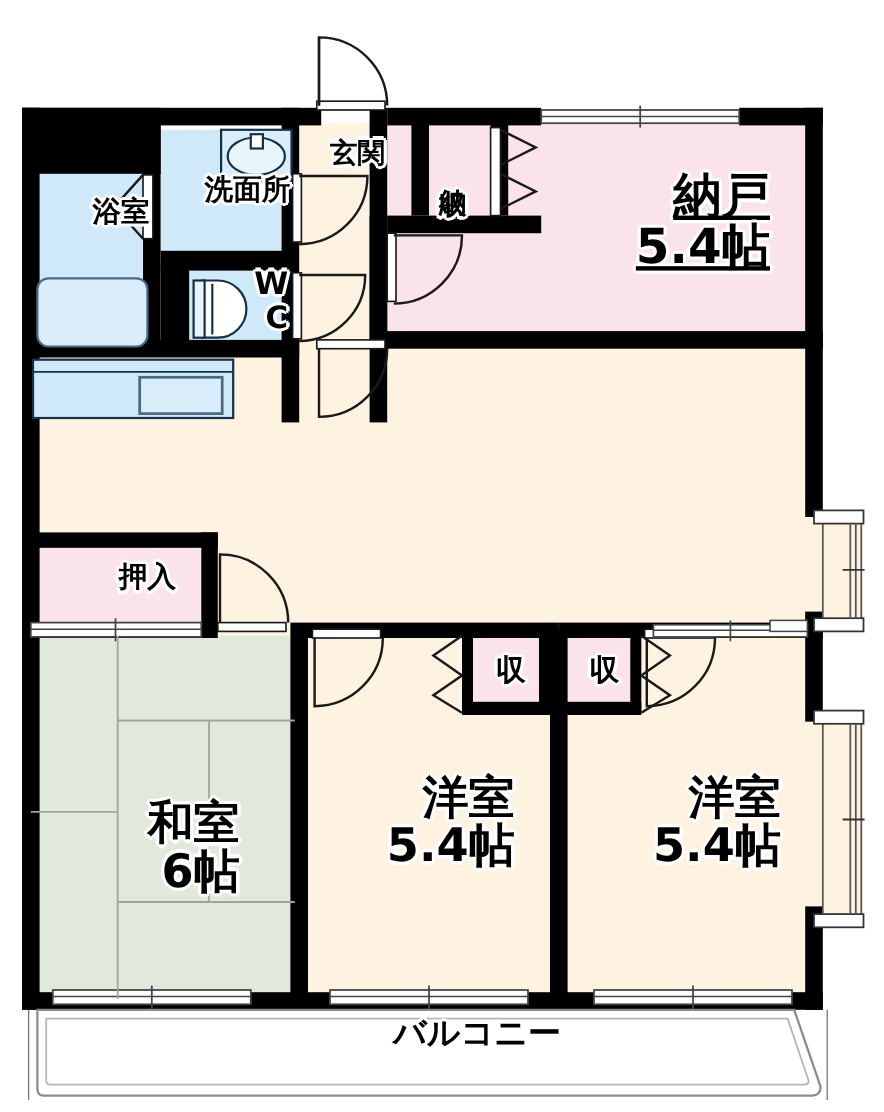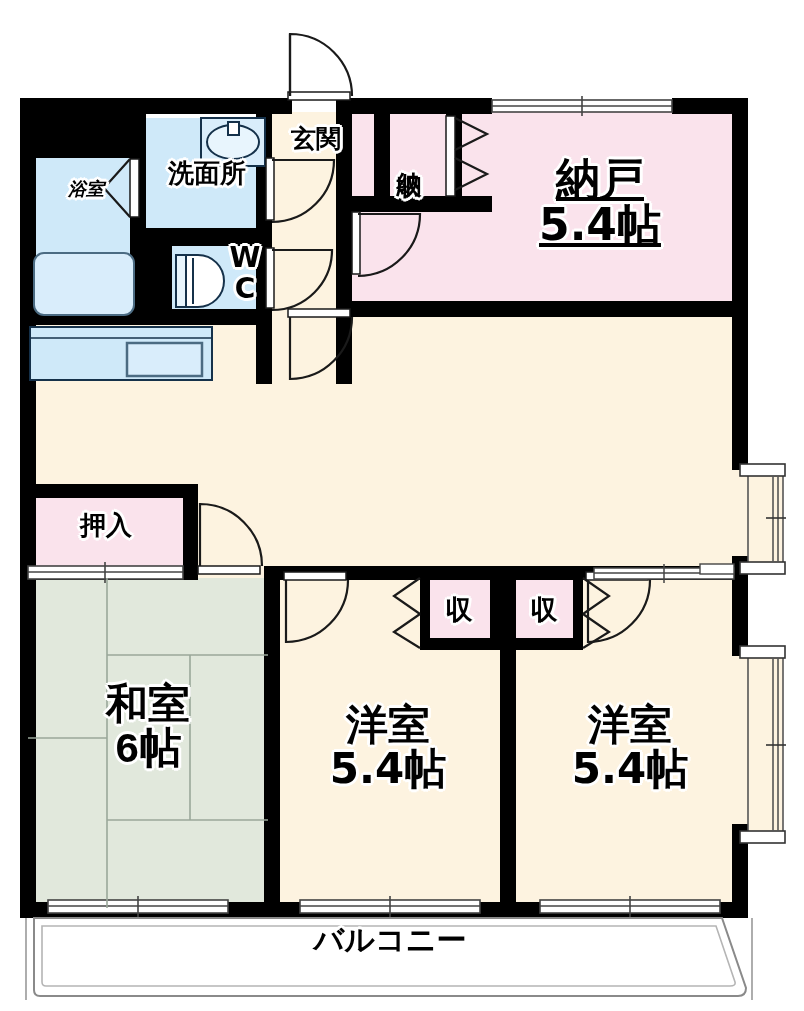--- a/index.html
+++ b/index.html
@@ -1,19 +1,19 @@
 <!DOCTYPE html>
 <html><head>
 <meta charset="utf-8">
 <style>
   html,body{margin:0;padding:0;background:#ffffff;}
   body{width:804px;height:1011px;position:relative;overflow:hidden;
        font-family:"DejaVu Sans","Liberation Sans",sans-serif;}
   #plan{position:absolute;left:0;top:0;width:804px;height:1011px;}
-  .lbl{position:absolute;font-weight:700;color:#000;text-align:center;
+  .lbl{position:absolute;font-weight:700;color:#000;text-align:right;
        white-space:nowrap;line-height:1.05;
        text-shadow:
          2px 0 0 #fff,-2px 0 0 #fff,0 2px 0 #fff,0 -2px 0 #fff,
          2px 2px 0 #fff,-2px 2px 0 #fff,2px -2px 0 #fff,-2px -2px 0 #fff,
          3px 0 0 #fff,-3px 0 0 #fff,0 3px 0 #fff,0 -3px 0 #fff;
        pointer-events:none;}
   .lbl .l2{display:block;}
 </style>
 </head>
 <body>
@@ -261,42 +261,42 @@
     <path d="M42 926 L42 982 Q42 986 46 986 L730 986 Q736 986 735 982 L716 926 Z" fill="none" stroke="#b5b5b5" stroke-width="1.6"></path>
   </g>
 
   <g stroke="#777" stroke-width="1.2">
     <line x1="26" y1="918" x2="26" y2="1000"></line>
     <line x1="752" y1="918" x2="752" y2="1000"></line>
   </g>
 
 </svg>
 
-<div class="lbl" style="left:36px;top:180px;width:100px;font-size:18px;font-style:italic;">浴室</div>
+<div class="lbl" style="left:36px;top:180px;width:100px;font-size:26px;">浴室</div>
 
 <div class="lbl" style="left:150px;top:160px;width:114px;font-size:26px;">洗面所</div>
 
 <div class="lbl" style="left:228px;top:243px;width:34px;font-size:28px;">W</div>
 <div class="lbl" style="left:228px;top:274px;width:34px;font-size:28px;">C</div>
 
 <div class="lbl" style="left:282px;top:126px;width:68px;font-size:25px;">玄関</div>
 
 <div class="lbl" style="left:394px;top:131px;width:30px;font-size:25px;line-height:1.0;"><span style="writing-mode:vertical-rl;display:inline-block;">収納</span></div>
 
 <div class="lbl" style="left:500px;top:156px;width:200px;font-size:44px;text-decoration:underline;">
   <span class="l2">納戸</span>
   <span class="l2">5.4帖</span>
 </div>
 
 <div class="lbl" style="left:380px;top:381px;width:200px;font-size:48px;">
 </div>
 
 <div class="lbl" style="left:52px;top:512px;width:108px;font-size:26px;">押入</div>
 
-<div class="lbl" style="left:78px;top:685px;width:140px;font-size:42px;font-family:Liberation Mono, monospace;">
+<div class="lbl" style="left:78px;top:726px;width:140px;font-size:42px;">
   <span class="l2">和室</span>
   <span class="l2">6帖</span>
 </div>
 
 <div class="lbl" style="left:308px;top:703px;width:160px;font-size:42px;">
   <span class="l2">洋室</span>
   <span class="l2">5.4帖</span>
 </div>
 
 <div class="lbl" style="left:550px;top:703px;width:160px;font-size:42px;">

